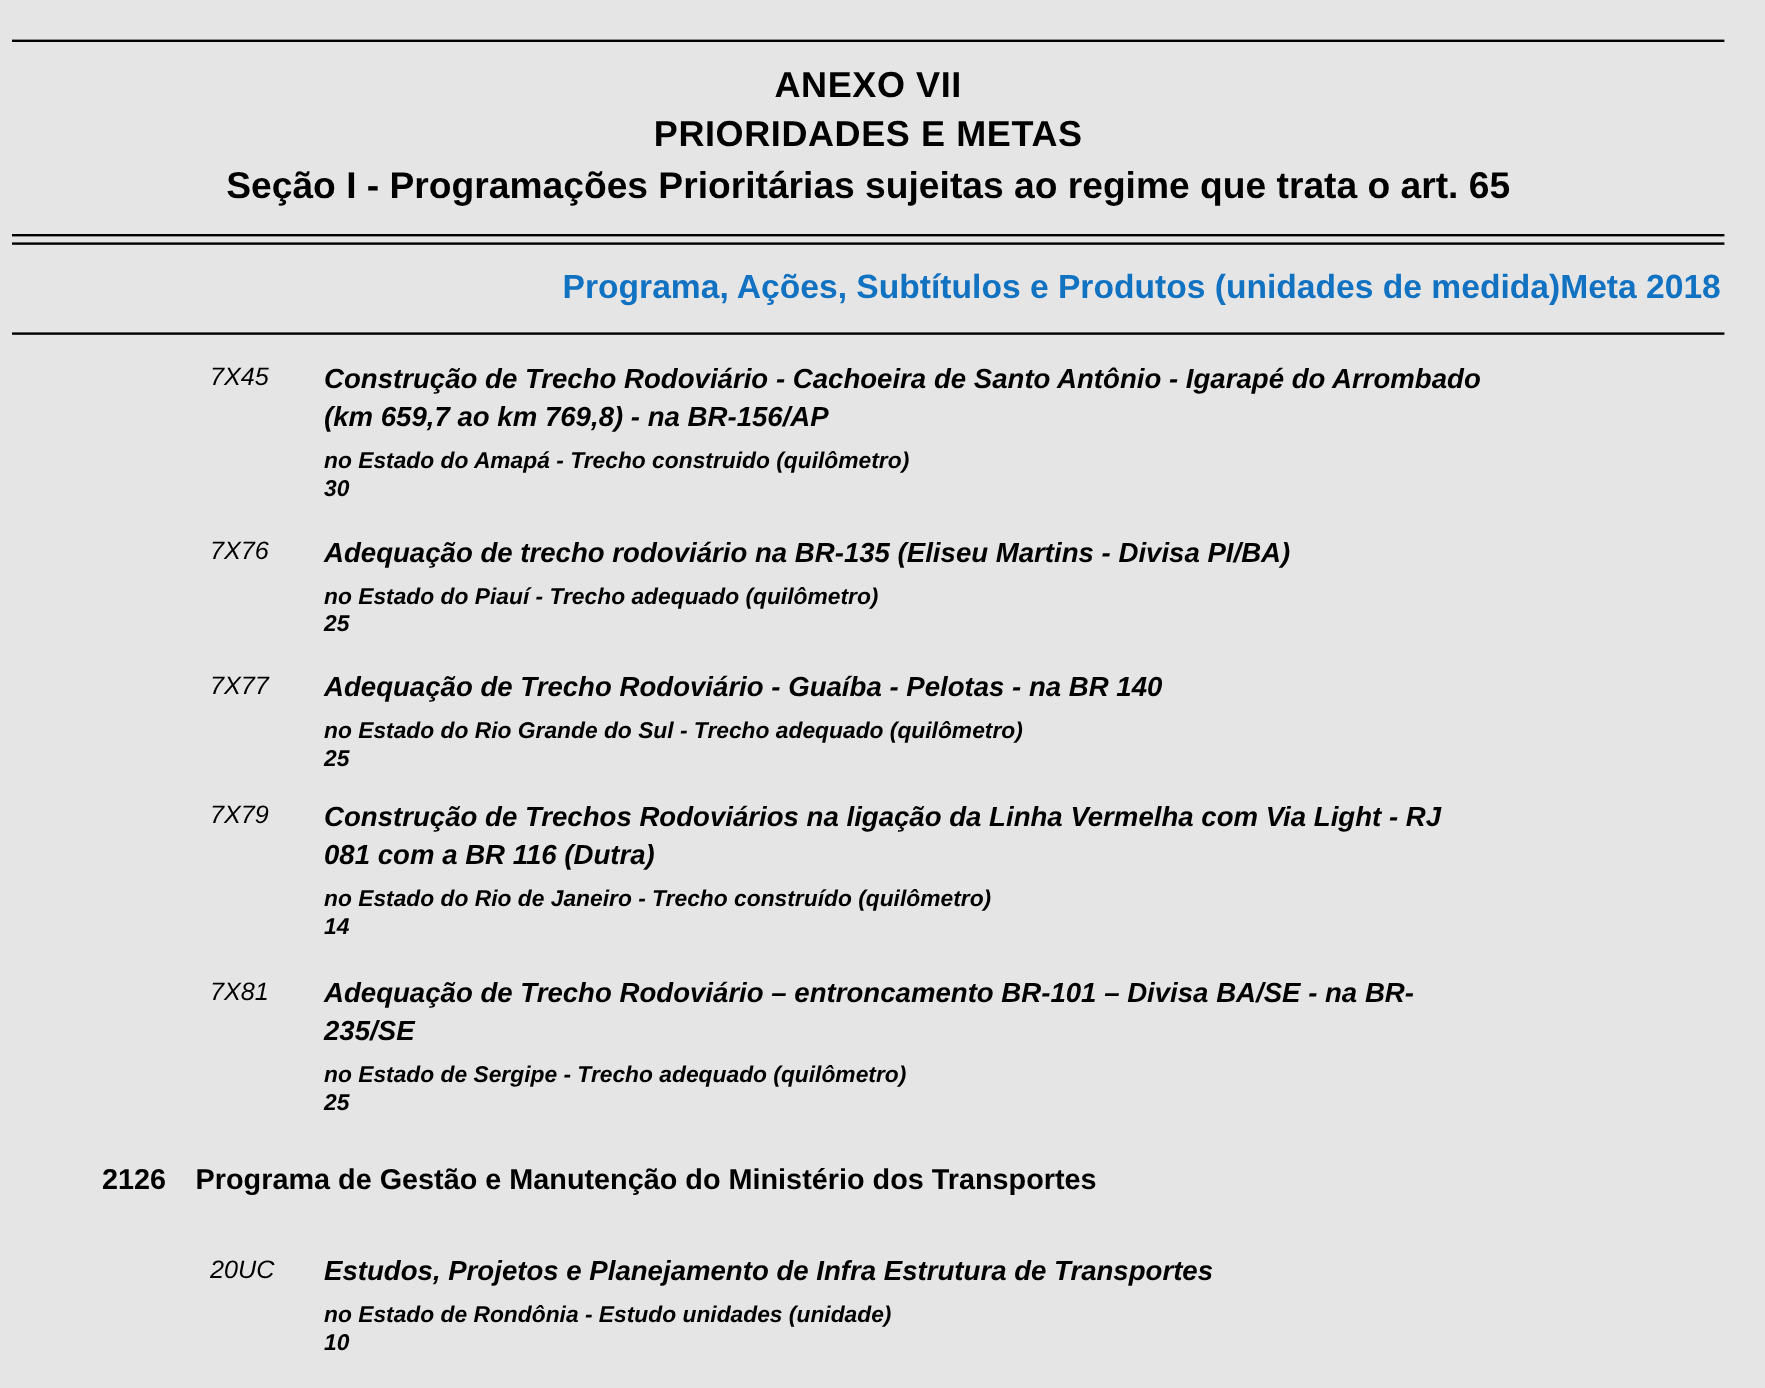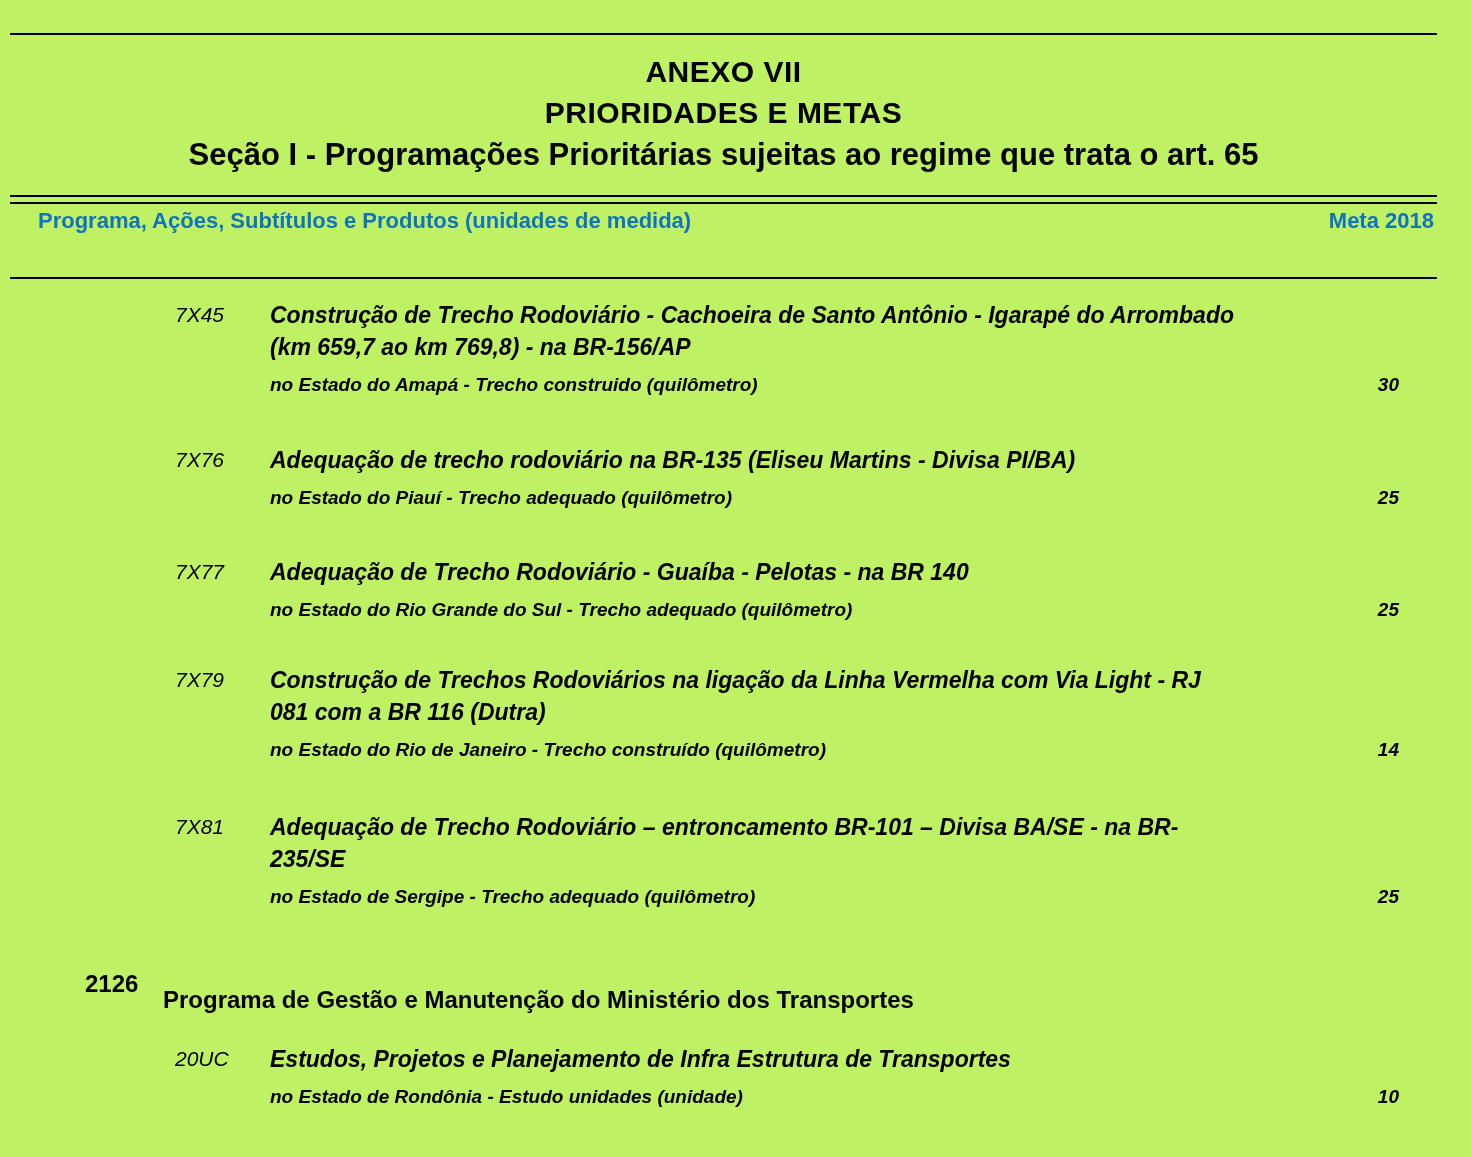--- a/index.html
+++ b/index.html
@@ -1,66 +1,66 @@
 <!DOCTYPE html>
 <html style="--accent: #1272c2;"><head>
 <meta charset="utf-8">
 <style>
   html, body { margin:0; padding:0; background:#ffffff; }
   .sheet {
     position:relative;
     width:1471px; height:1157px;
-    background:#bef264;
+    background:#e5e5e5;
     color:#000000;
     font-family:"Liberation Sans", sans-serif;
     overflow:hidden;
   }
   .rule {
     position:absolute; left:10px; width:1427px; height:2px;
     background:#000000;
   }
   .doc-title {
     position:absolute; left:10px; width:1427px;
     text-align:center; font-weight:bold; font-size:30px; line-height:34px;
     letter-spacing:0.5px;
   }
   .section-title {
     position:absolute; left:10px; width:1427px;
     text-align:center; font-weight:bold; font-size:31px; line-height:30px;
   }
   .col-header {
-    position:absolute; left:38px; right:37px; top:204px;
-    display:flex; justify-content:space-between; align-items:baseline;
+    position:absolute; left:38px; right:37px; top:222px;
+    display:flex; justify-content:flex-end; align-items:baseline;
     color:var(--accent, #1272c2);
-    font-weight:bold; font-size:22px; line-height:34px;
+    font-weight:bold; font-size:28px; line-height:34px;
   }
   .row { position:absolute; left:0; right:0; }
   .code {
     position:absolute; left:175px; top:3px;
     font-style:italic; font-size:21px; line-height:26px;
   }
   .row-body { position:absolute; left:270px; right:72px; top:0;font-weight:bold; }
   .title-line {
     font-style:italic; font-size:23px; line-height:32px;
     white-space:nowrap;
   }
   .product-row {
     display:flex; justify-content:space-between; align-items:baseline;
     margin-top:10px;
-    font-style:italic; font-size:19px; line-height:23px;
+    font-style:italic; font-size:19px; line-height:23px;flex-direction:column;
   }
   .product { white-space:nowrap; }
   .meta { text-align:center; }
   .program-code {
     position:absolute; left:85px; top:0;
     font-weight:bold; font-size:24px; line-height:28px;
   }
   .program-title {
     position:absolute; left:163px; top:0;
-    font-weight:bold; font-size:24px; line-height:28px; white-space:nowrap;margin-top:16px;
+    font-weight:bold; font-size:24px; line-height:28px; white-space:nowrap;
   }
 </style>
 </head>
 <body>
 
 <div class="sheet">
 
   <div class="rule" style="top:33px"></div>
 
   <div class="doc-title" style="top:55px">ANEXO VII</div>

